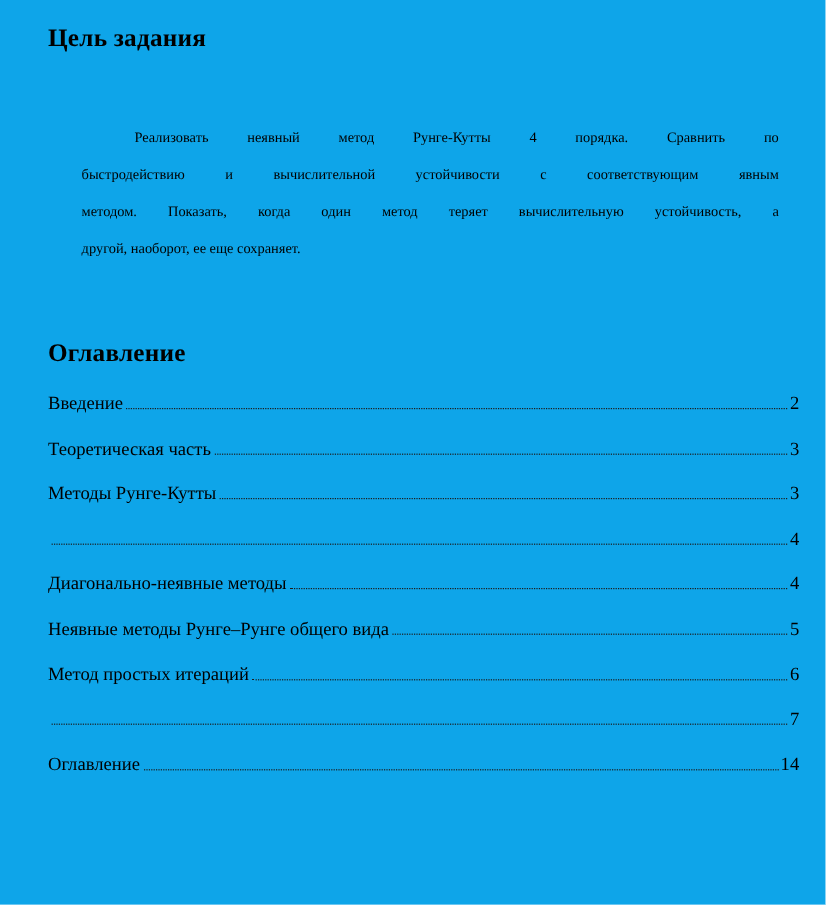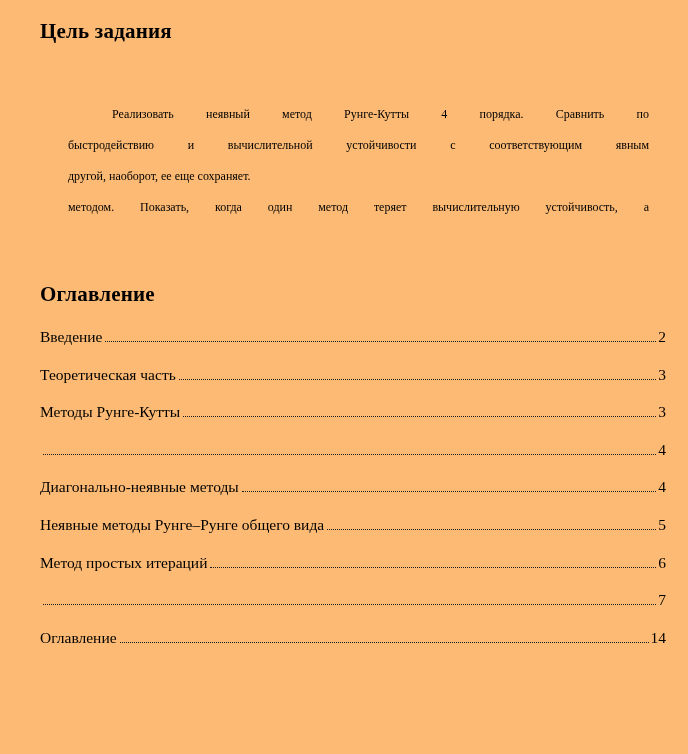--- a/index.html
+++ b/index.html
@@ -4,21 +4,21 @@
 <style>
   html, body {
     margin: 0;
     padding: 0;
     background: #ffffff;
   }
   .page {
     position: relative;
     width: 688px;
     height: 754px;
-    background: #fdba74;
+    background: #0ea5e9;
     color: #000000;
     font-family: "Liberation Serif", "DejaVu Serif", serif;
     overflow: hidden;
   }
   .doc-heading {
     position: absolute;
     left: 40px;
     margin: 0;
     font-size: 21px;
     font-weight: bold;
@@ -83,22 +83,22 @@
 </head>
 <body>
 
 <div class="page">
 
   <h1 class="doc-heading" id="goal-heading">Цель задания</h1>
 
   <div class="goal-paragraph">
     <span class="para-line first">Реализовать неявный метод Рунге-Кутты 4 порядка. Сравнить по</span>
     <span class="para-line">быстродействию и вычислительной устойчивости с соответствующим явным</span>
+    <span class="para-line">методом. Показать, когда один метод теряет вычислительную устойчивость, а</span>
     <span class="para-line last">другой, наоборот, ее еще сохраняет.</span>
-    <span class="para-line">методом. Показать, когда один метод теряет вычислительную устойчивость, а</span>
   </div>
 
   <h1 class="doc-heading" id="toc-heading">Оглавление</h1>
 
   <div class="toc">
 
     <div class="toc-row">
       <span class="toc-title">Введение</span>
       <span class="toc-leader"></span>
       <span class="toc-page">2</span>

